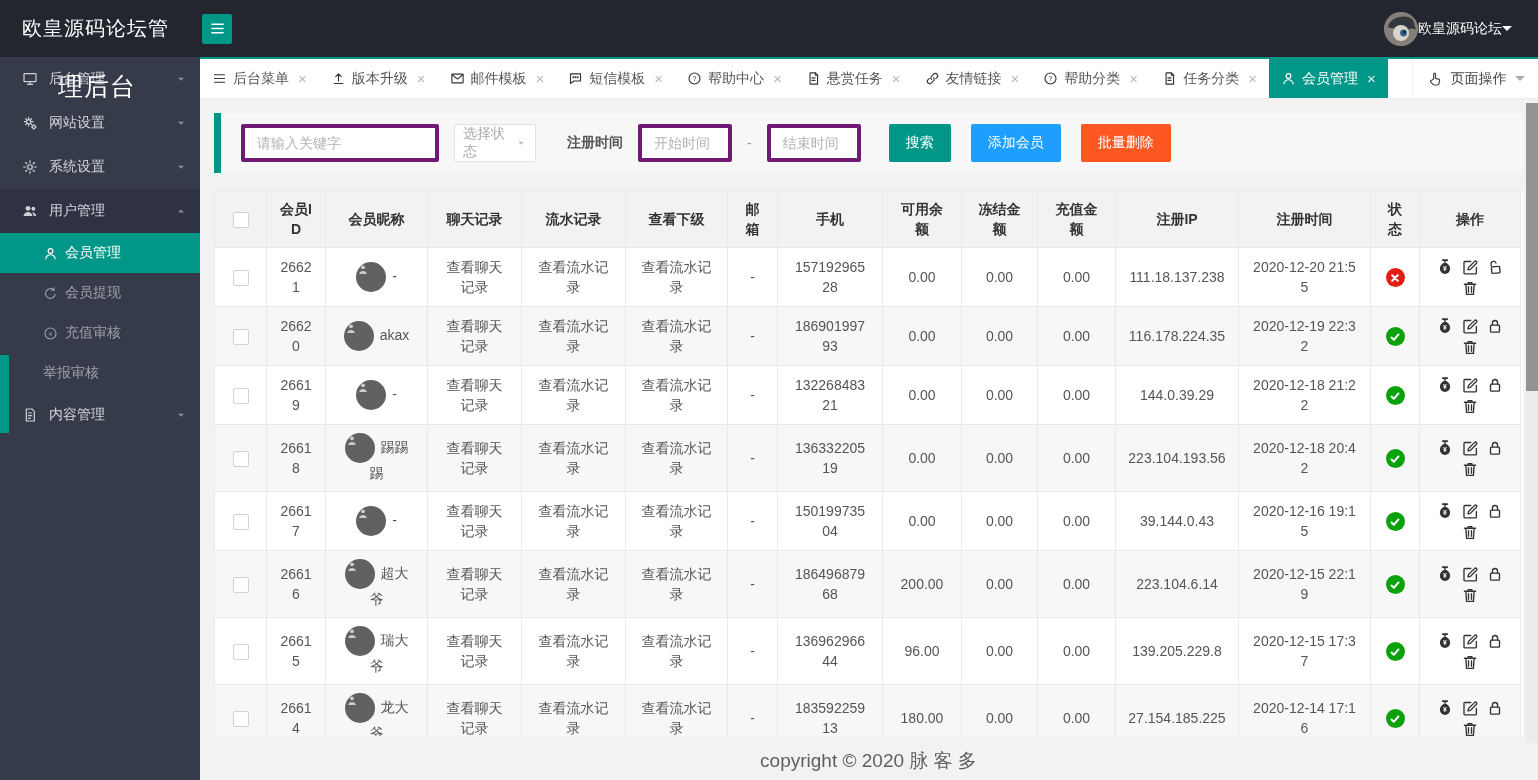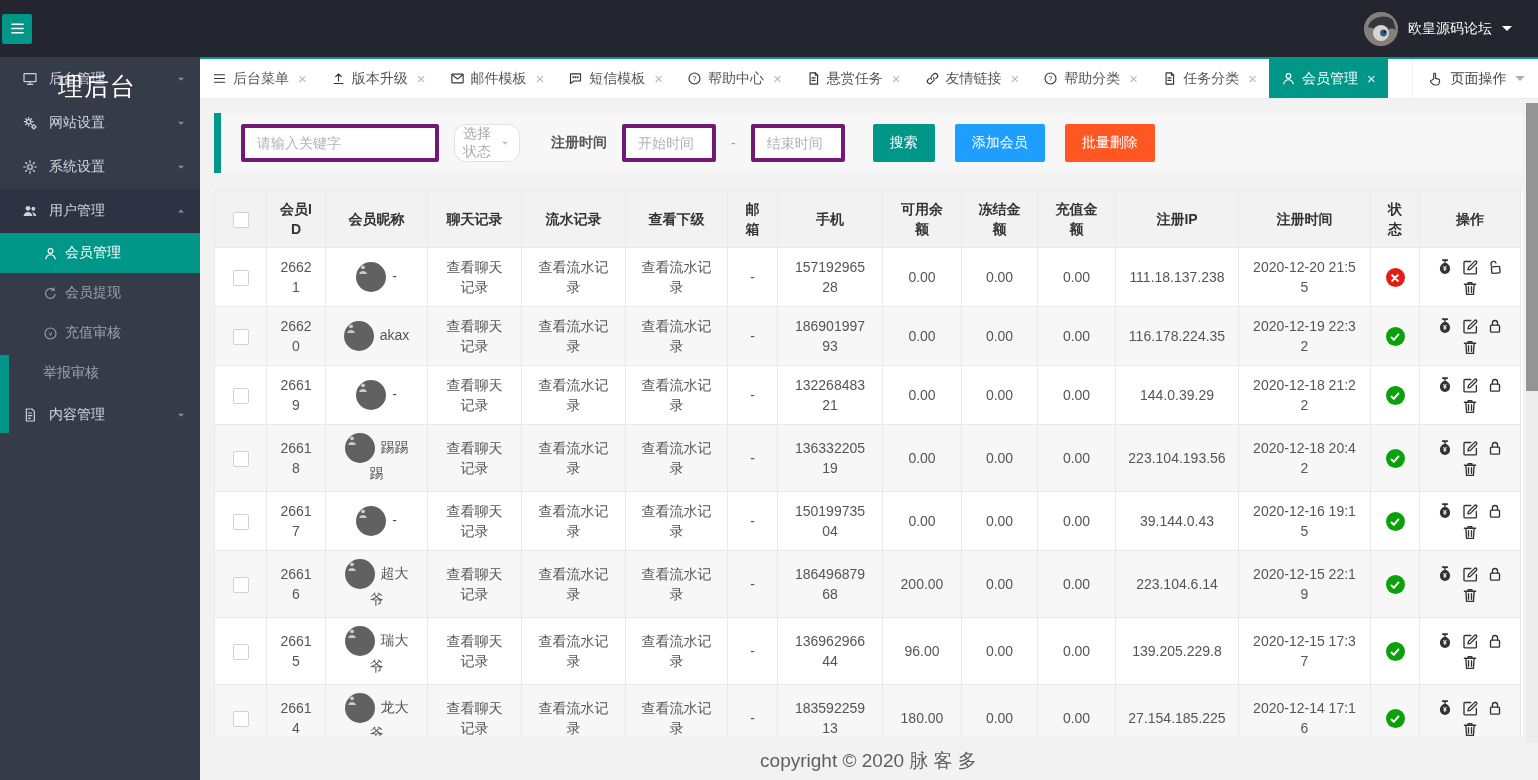--- a/index.html
+++ b/index.html
@@ -4,21 +4,21 @@
 <style>
   *{box-sizing:border-box;margin:0;padding:0}
   html,body{width:1538px;height:780px;overflow:hidden}
   body{font-family:"Liberation Sans","DejaVu Sans",sans-serif;font-size:14px;color:#555;background:#f2f2f2}
   .app{display:flex;flex-direction:column;height:100%}
 
   
   header{flex:0 0 57px;background:#23262e;display:flex;align-items:center;position:relative;z-index:6}
   .logo{width:200px;flex:0 0 200px;color:#fff;font-size:20px;padding-left:22px;white-space:nowrap;letter-spacing:1px}
   .burger{width:30px;height:30px;background:#009688;color:#fff;border-radius:2px;margin-left:2px;display:flex;align-items:center;justify-content:center;cursor:pointer;font-size:17px}
-  .user{margin-left:auto;display:flex;align-items:center;gap:10px;color:#fff;padding-right:26px;cursor:pointer}
+  .user{margin-left:auto;display:flex;align-items:center;color:#fff;padding-right:26px;cursor:pointer}
   .avatar{width:34px;height:34px;border-radius:50%;overflow:hidden;background:#857f7a;flex:0 0 34px}
   .ucaret{width:0;height:0;border:5px solid transparent;border-top-color:#fff;margin-top:5px}
 
   .main{flex:1;display:flex;min-height:0}
 
   
   aside{flex:0 0 200px;width:200px;background:#363b4a;position:relative;overflow:hidden}
   .nav-item{height:44px;display:flex;align-items:center;gap:11px;padding:0 36px 0 22px;color:#d3d5db;cursor:pointer;position:relative;font-size:14px}
   .nav-item .nicon{font-size:16px;display:flex;color:#cfd1d8}
   .ncaret{position:absolute;right:13px;font-size:12px;color:#8a8e99;display:flex}
@@ -44,21 +44,21 @@
   .page-actions .ticon{display:flex;font-size:16px}
   .pcaret{width:0;height:0;border:5px solid transparent;border-top-color:#b0b0b0;margin-top:5px}
 
   .work{flex:1;min-height:0;display:flex;flex-direction:column;padding:14px 15px 0 14px}
 
   .filter-card{flex:0 0 60px;background:#f7f7f7;border-left:7px solid #009688;display:flex;align-items:center;gap:15px;padding-left:20px}
   .inp{height:38px;border:4px solid #701a75;background:#fff;padding:0 12px;font-size:14px;color:#555;outline:none;border-radius:2px}
   .inp::placeholder{color:#b3b3b3}
   .kw{width:198px}
   .date{width:94px}
-  .select{height:38px;width:66px;border:1px solid #e2e2e2;background:#fff;border-radius:12px;display:flex;align-items:center;justify-content:space-between;padding:0 8px;color:#aaa;cursor:pointer}
+  .select{height:38px;width:82px;border:1px solid #e2e2e2;background:#fff;border-radius:1px;display:flex;align-items:center;justify-content:space-between;padding:0 8px;color:#aaa;cursor:pointer}
   .sel-caret{display:flex;font-size:12px;color:#c2c2c2}
   .flabel{color:#555;margin-left:16px;font-weight:bold}
   .dash{color:#999}
   .btn{height:38px;border:none;color:#fff;font-size:14px;border-radius:2px;cursor:pointer;padding:0 17px}
   .btn.search{background:#009688;margin-left:13px}
   .btn.add{background:#1E9FFF;margin-left:5px}
   .btn.del{background:#FF5722;margin-left:5px}
 
   .table-card{flex:0 1 auto;background:#fff;margin-top:17px;overflow:hidden}
   table{border-collapse:collapse;table-layout:fixed;width:1306px}
@@ -90,20 +90,21 @@
   [data-icon]{line-height:1}
   [data-icon] svg{width:1em;height:1em;display:block}
   .avatar svg{width:34px;height:34px;display:block}
 </style>
 </head>
 <body>
 
 <div class="app">
 
   <header>
+    <div class="logo">欧皇源码论坛管</div>
     <div class="burger">
       <span data-icon="menu-icon">
           <svg viewBox="0 0 24 24" fill="none" stroke="currentColor" stroke-width="1.8" stroke-linecap="round" stroke-linejoin="round">
             <path d="M4 6h16M4 12h16M4 18h16"></path>
           </svg>
         </span>
     </div>
     <div class="user">
       <span class="avatar">
         <svg viewBox="0 0 34 34">

